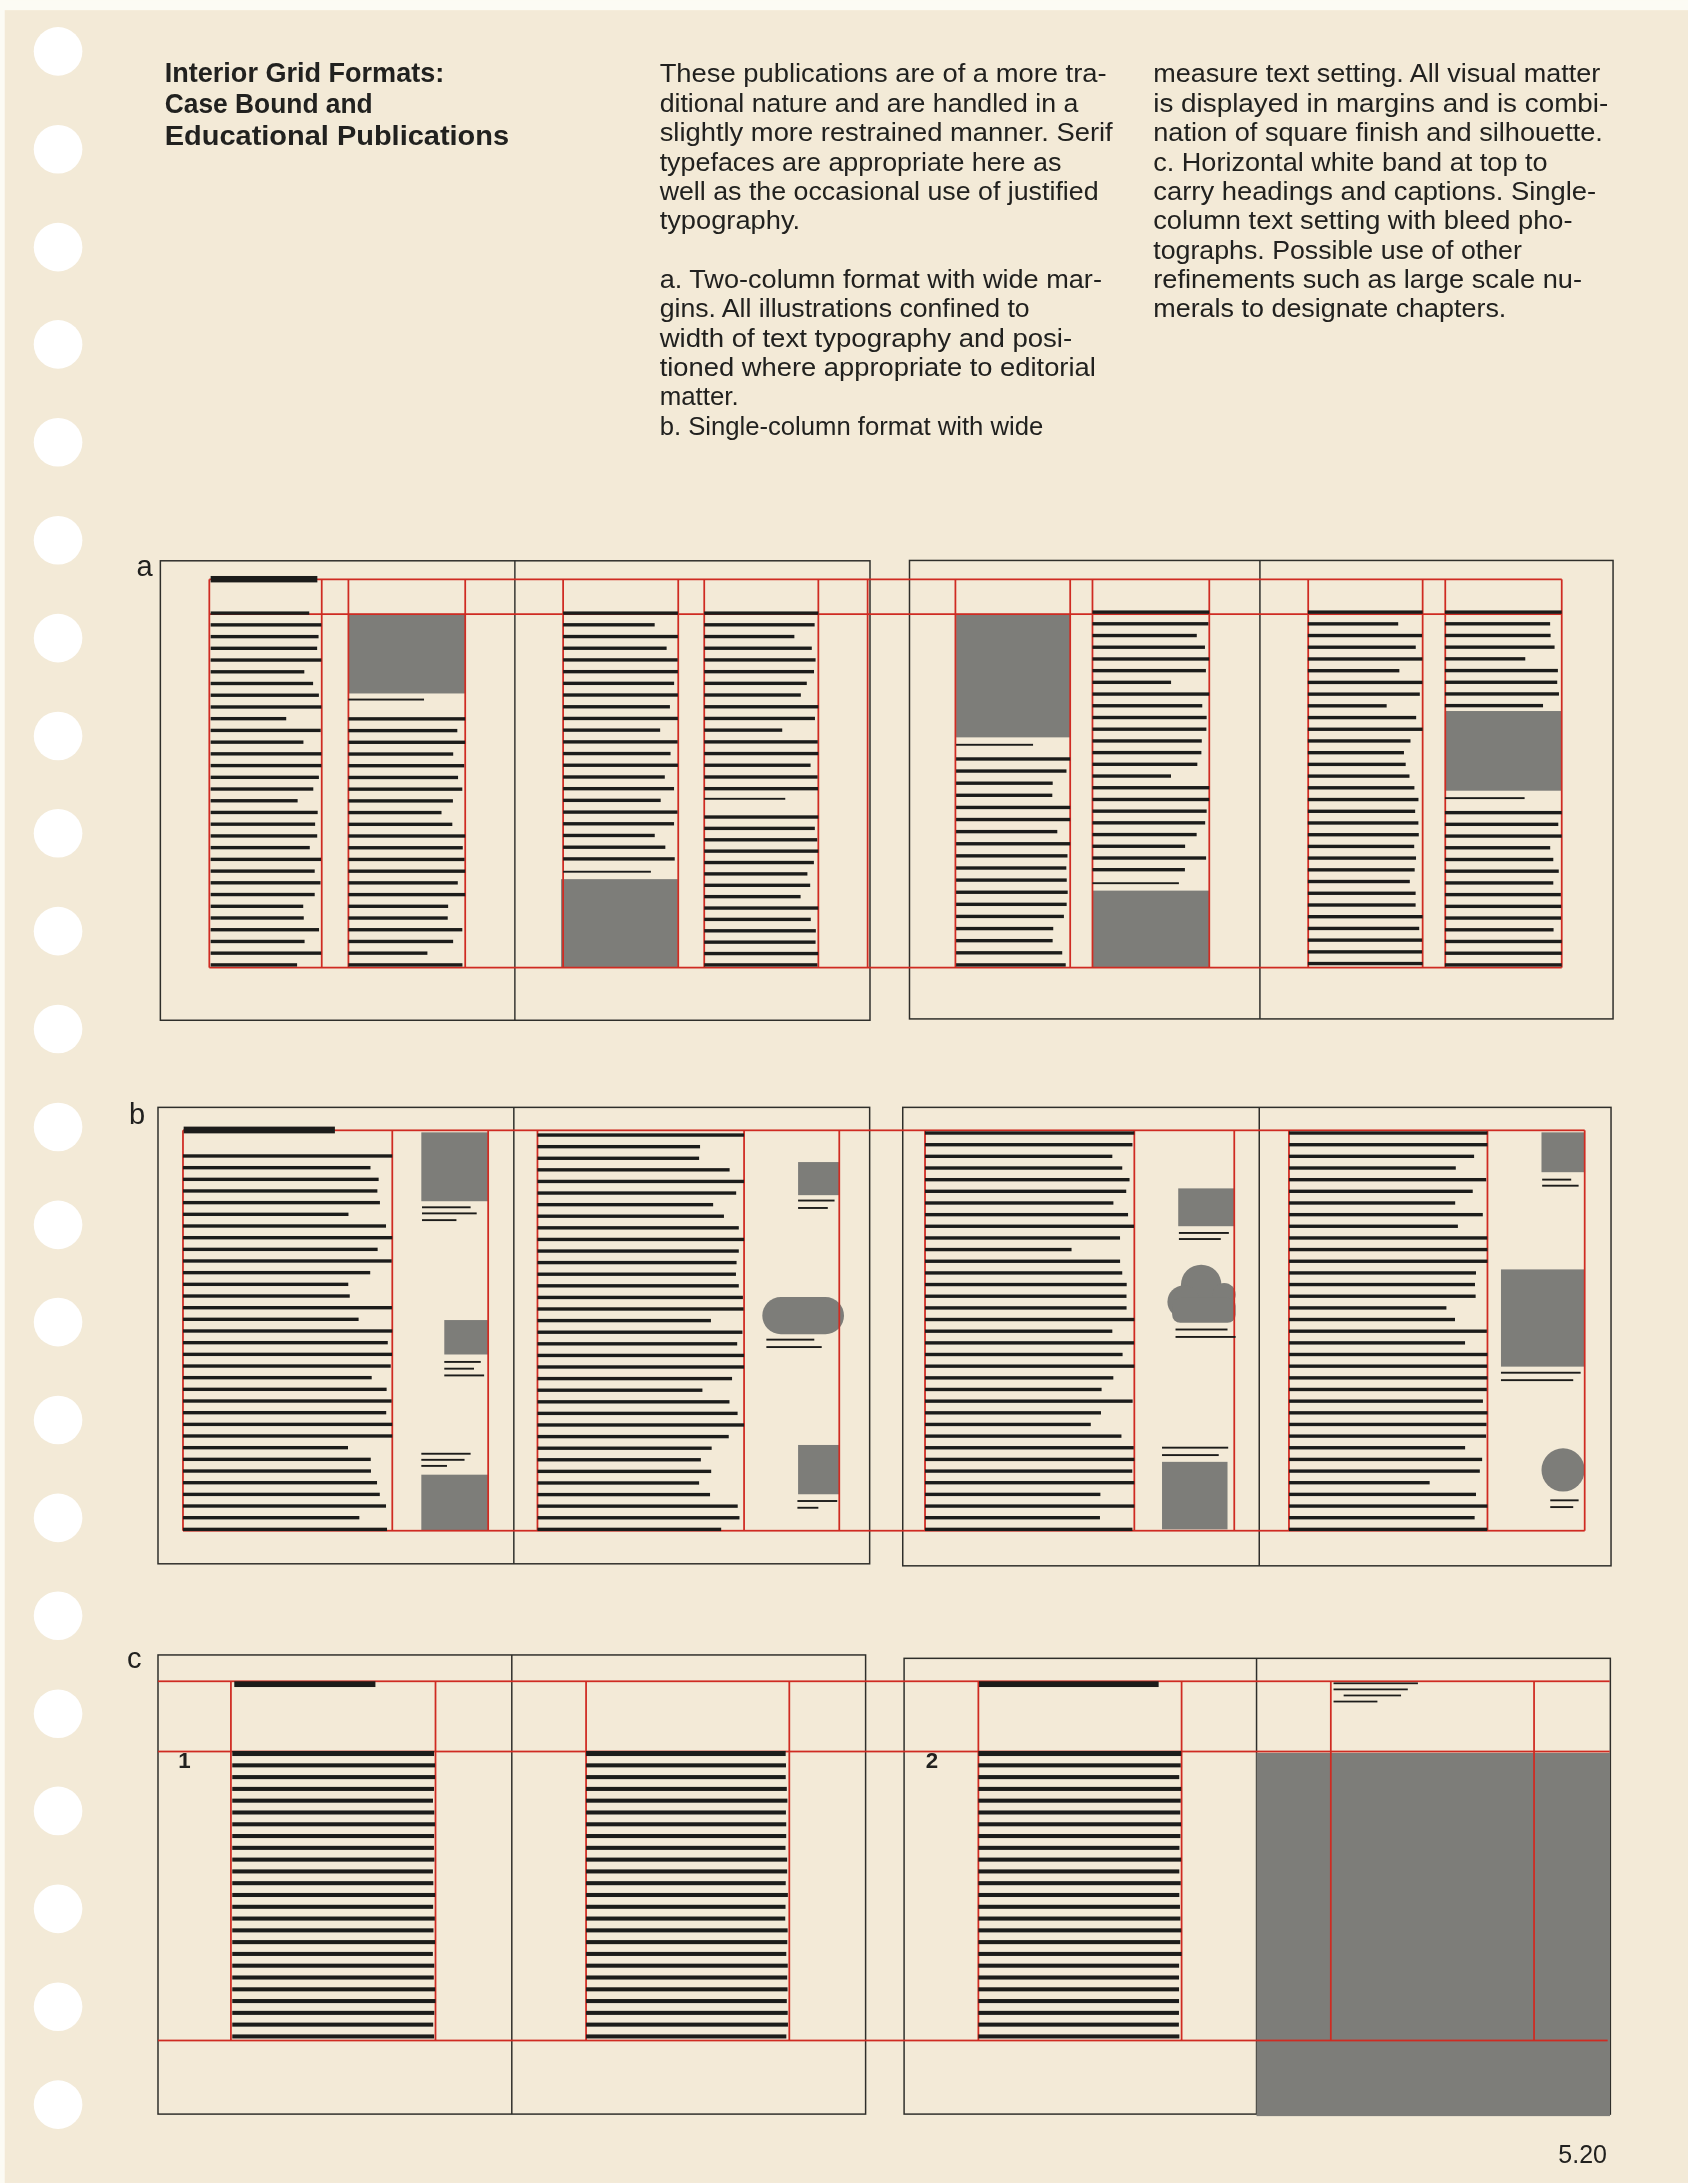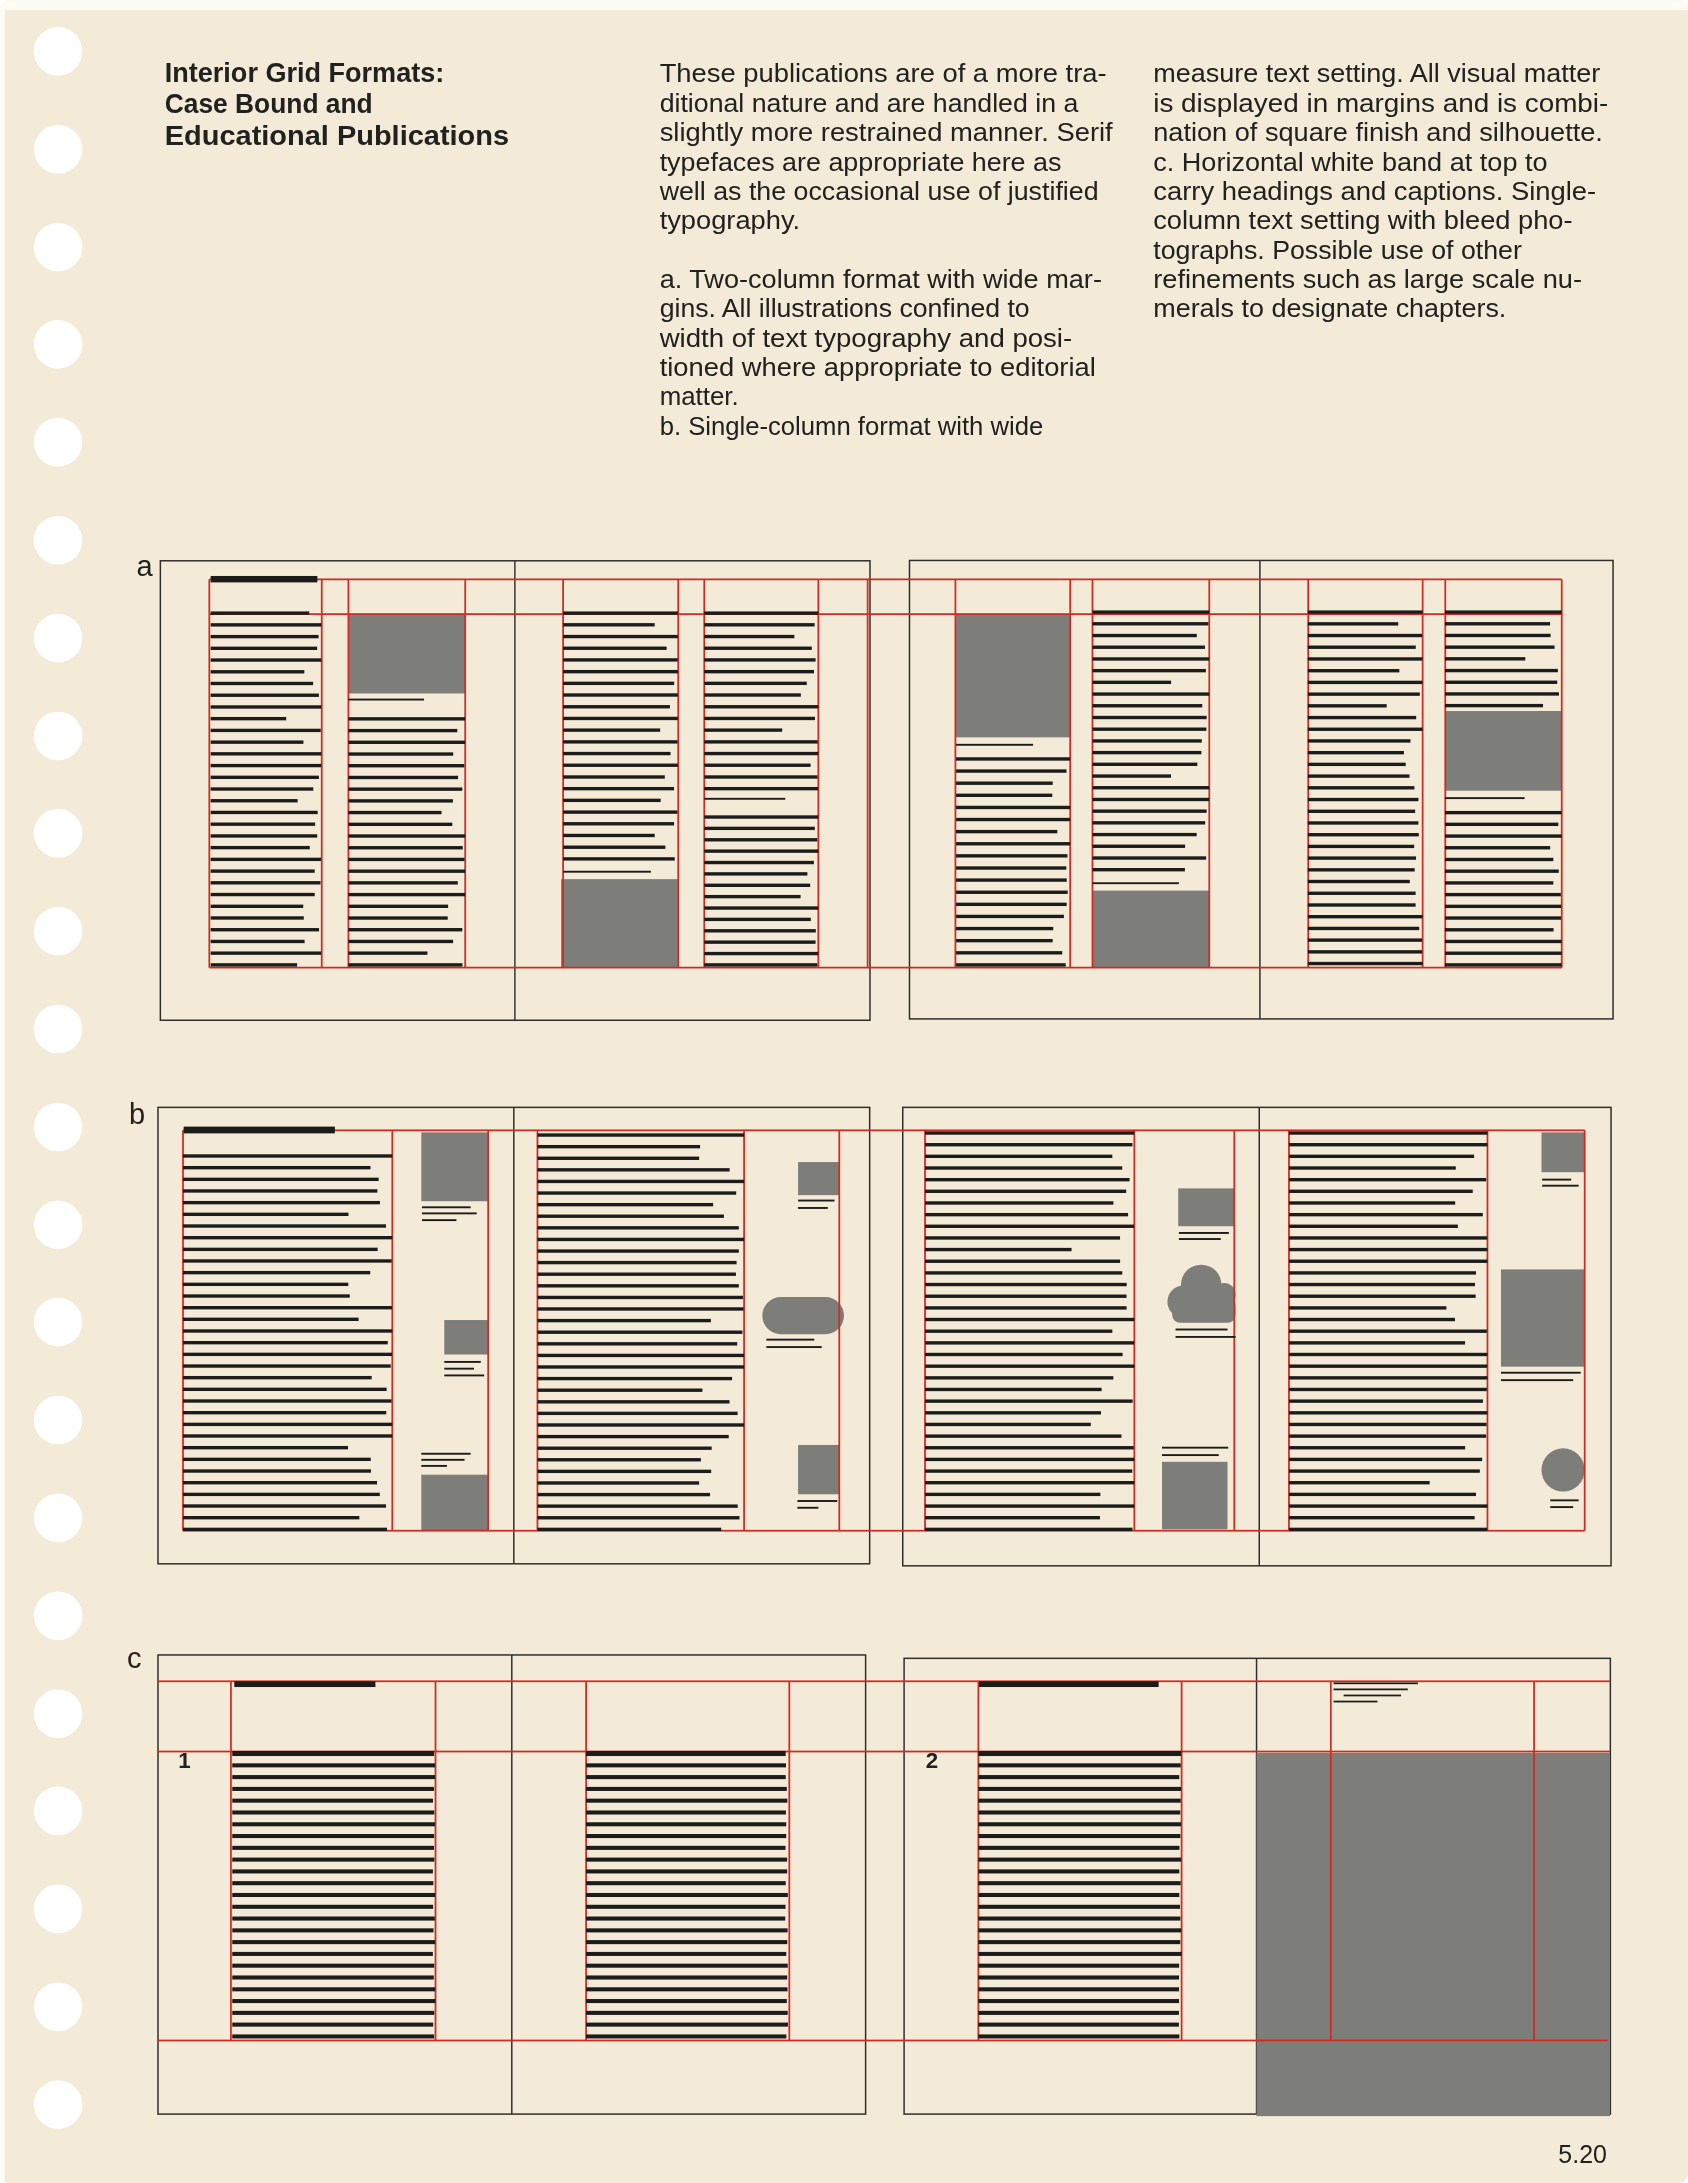--- a/index.html
+++ b/index.html
@@ -1,16 +1,16 @@
 <!DOCTYPE html>
 <html style="font-size:10.8px"><head>
 <meta charset="utf-8">
 <style>
 html,body{margin:0;padding:0;background:#ffffff;}
-.page{position:relative;width:1688px;height:2183px;overflow:hidden;font-family:"Liberation Sans",sans-serif;border-radius:9px;}
+.page{position:relative;width:1688px;height:2183px;overflow:hidden;font-family:"Liberation Sans",sans-serif;}
 svg{display:block;}
 text{font-family:"Liberation Sans",sans-serif;}
 </style>
 </head>
 <body>
 <div class="page">
 <svg width="1688" height="2183" viewBox="0 0 2500 3233">
 
 <g>
         <rect x="0" y="0" width="2500" height="3233" fill="#f3ead7"></rect>

